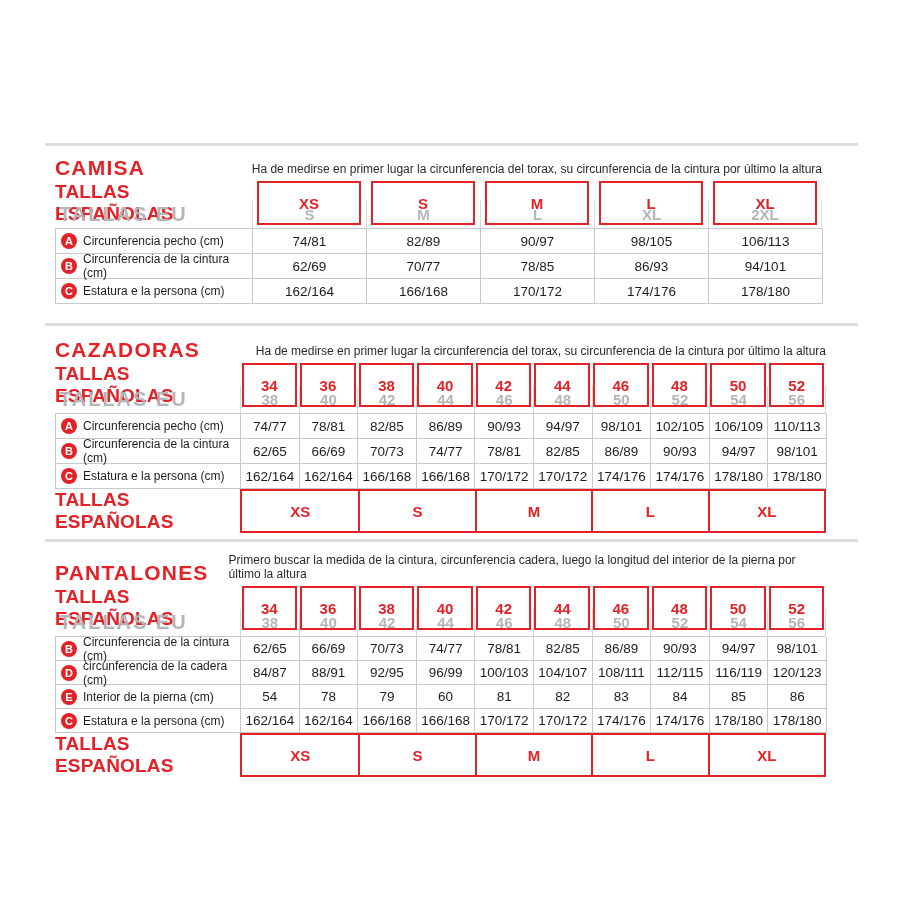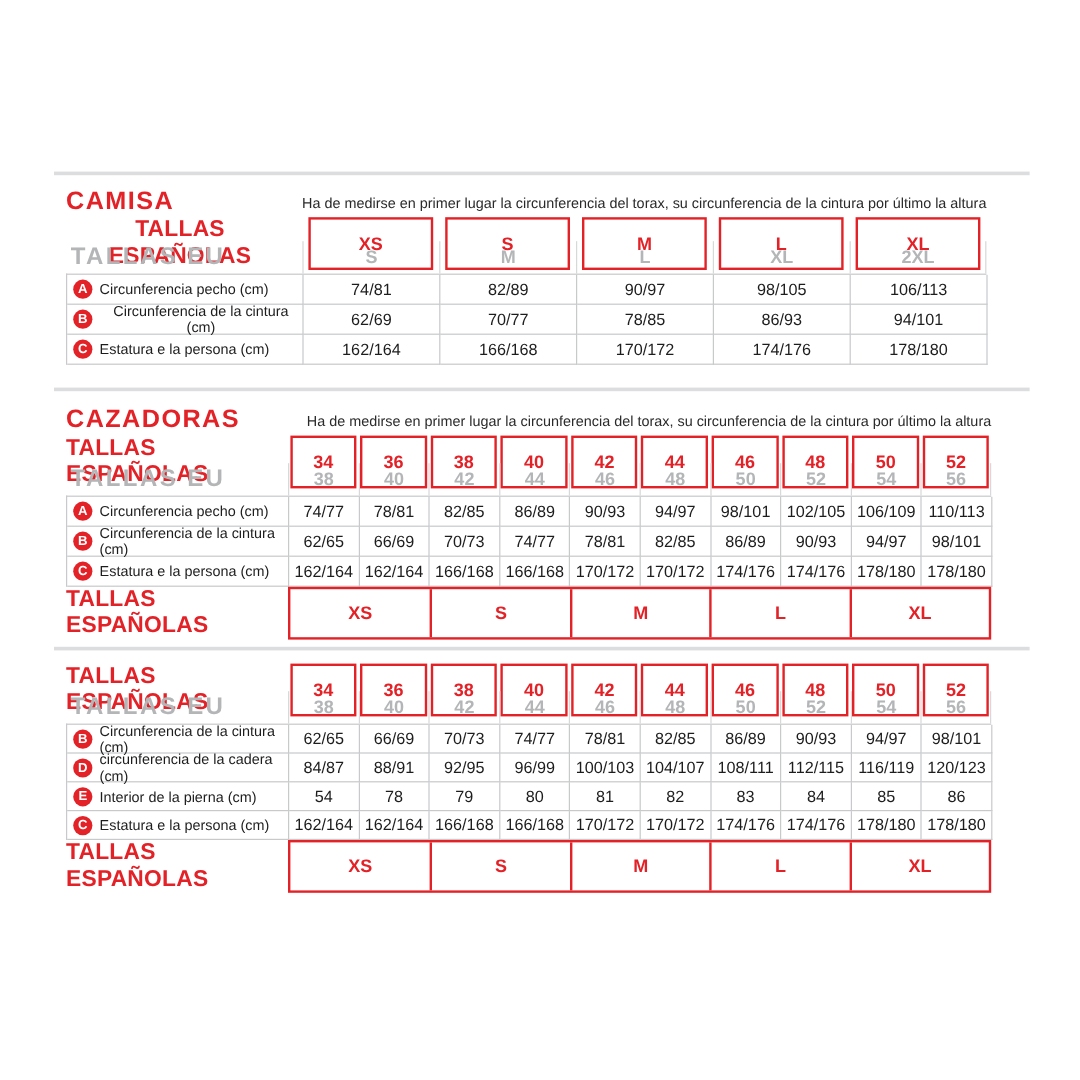--- a/index.html
+++ b/index.html
@@ -4,21 +4,21 @@
 <style>
   html,body{margin:0;padding:0;}
   body{
     width:900px;height:900px;background:#ffffff;overflow:hidden;
     font-family:"Liberation Sans", sans-serif;color:#231f20;
   }
   .content{padding:143px 0 0 55px;box-sizing:border-box;}
   .sep{width:813px;height:3px;background:#dcdddf;margin-left:-10px;}
 
   section{display:block;}
-  .sec-camisa{margin:12px 0 19px 0;text-align:center;}
+  .sec-camisa{margin:12px 0 19px 0;}
   .sec-cazadoras{margin:14px 0 23px 0;}
   .sec-pantalones{margin:11px 0 0 0;}
 
   .head{display:flex;justify-content:space-between;align-items:flex-end;margin-bottom:3px;}
   .cols5-head{width:767px;}
   .cols10-head{width:771px;gap:20px;}
   .title{font-size:21px;font-weight:bold;color:#e32228;letter-spacing:1.2px;margin:0;line-height:20px;}
   .note{font-size:12px;color:#2a2a2a;padding-bottom:2px;}
 
   .grid{display:grid;box-sizing:border-box;}
@@ -227,20 +227,24 @@
           <div class="strip-cell first">XS</div>
           <div class="strip-cell">S</div>
           <div class="strip-cell">M</div>
           <div class="strip-cell">L</div>
           <div class="strip-cell">XL</div>
         </div>
       </div>
     </section>
     <div class="sep"></div>
     <section class="sec-pantalones">
+      <div class="head cols10-head">
+        <h2 class="title">PANTALONES</h2>
+        <div class="note">Primero buscar la medida de la cintura, circunferencia cadera, luego la longitud del interior de la pierna por último la altura</div>
+      </div>
       <div class="grid sp-row cols10">
         <div class="red-label">TALLAS ESPAÑOLAS</div>
         <div class="sp-cell">
           <div class="sp-box">34</div>
         </div>
         <div class="sp-cell">
           <div class="sp-box">36</div>
         </div>
         <div class="sp-cell">
           <div class="sp-box">38</div>
@@ -309,21 +313,21 @@
         <div class="cell">112/115</div>
         <div class="cell">116/119</div>
         <div class="cell">120/123</div>
         <div class="cell label-cell">
           <span class="badge">E</span>
           <span>Interior de la pierna (cm)</span>
         </div>
         <div class="cell">54</div>
         <div class="cell">78</div>
         <div class="cell">79</div>
-        <div class="cell">80</div>
+        <div class="cell">60</div>
         <div class="cell">81</div>
         <div class="cell">82</div>
         <div class="cell">83</div>
         <div class="cell">84</div>
         <div class="cell">85</div>
         <div class="cell">86</div>
         <div class="cell label-cell">
           <span class="badge">C</span>
           <span>Estatura e la persona (cm)</span>
         </div>

